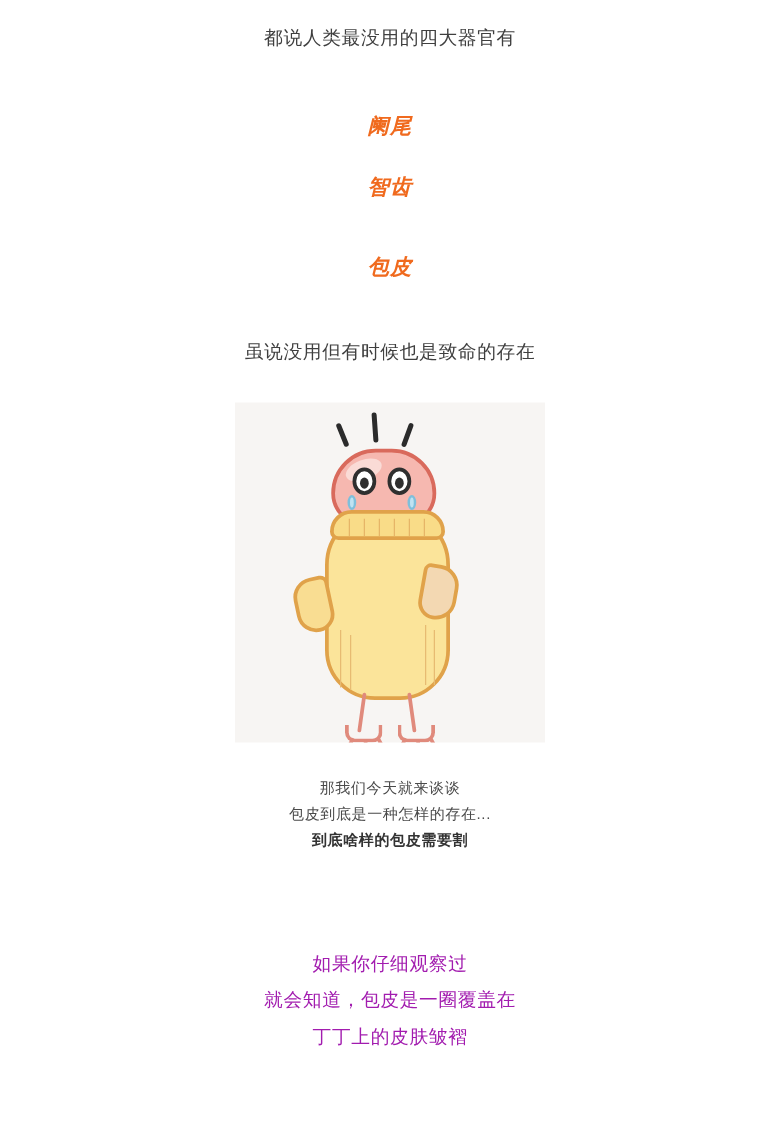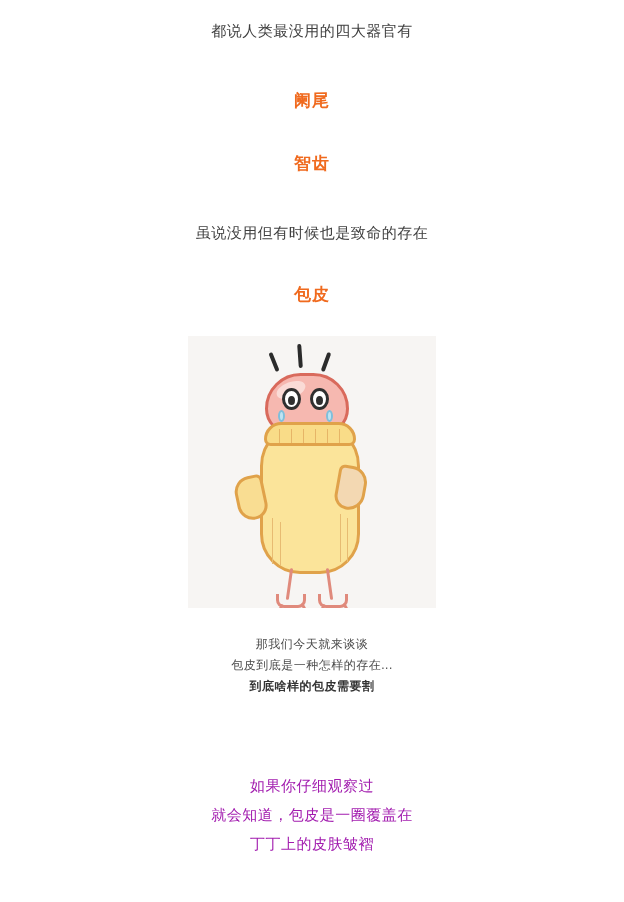--- a/index.html
+++ b/index.html
@@ -29,24 +29,25 @@
     font-size: 15px;
     color: #3f3f3f;
     padding-top: 20px;
     letter-spacing: 0.5px;
   }
   .organ {
     font-size: 17px;
     font-weight: bold;
     color: #f06a1e;
     letter-spacing: 1px;
+    font-style: italic;
   }
   .organ-1 { margin-top: 45px; }
   .organ-2 { margin-top: 38px; }
-  .organ-3 { margin-top: 38px; }
+  .organ-3 { margin-top: 24px; }
   .organ-4 { margin-top: 38px; }
   .note {
     font-size: 15px;
     color: #3f3f3f;
     margin-top: 45px;
     letter-spacing: 0.5px;
   }
   .figure-wrap {
     margin-top: 28px;
     display: flex;
@@ -220,23 +221,23 @@
 </style>
 </head>
 <body>
 
 <div class="page">
 
   <div class="line intro">都说人类最没用的四大器官有</div>
 
   <div class="line organ organ-1">阑尾</div>
   <div class="line organ organ-3">智齿</div>
+  <div class="line organ organ-4">包皮</div>
+
   <div class="line note">虽说没用但有时候也是致命的存在</div>
-
-  <div class="line organ organ-4">包皮</div>
 
   <div class="figure-wrap">
     <div class="figure">
       <div class="chick">
 
         <span class="spark s1"></span>
         <span class="spark s2"></span>
         <span class="spark s3"></span>
 
         <div class="head">

